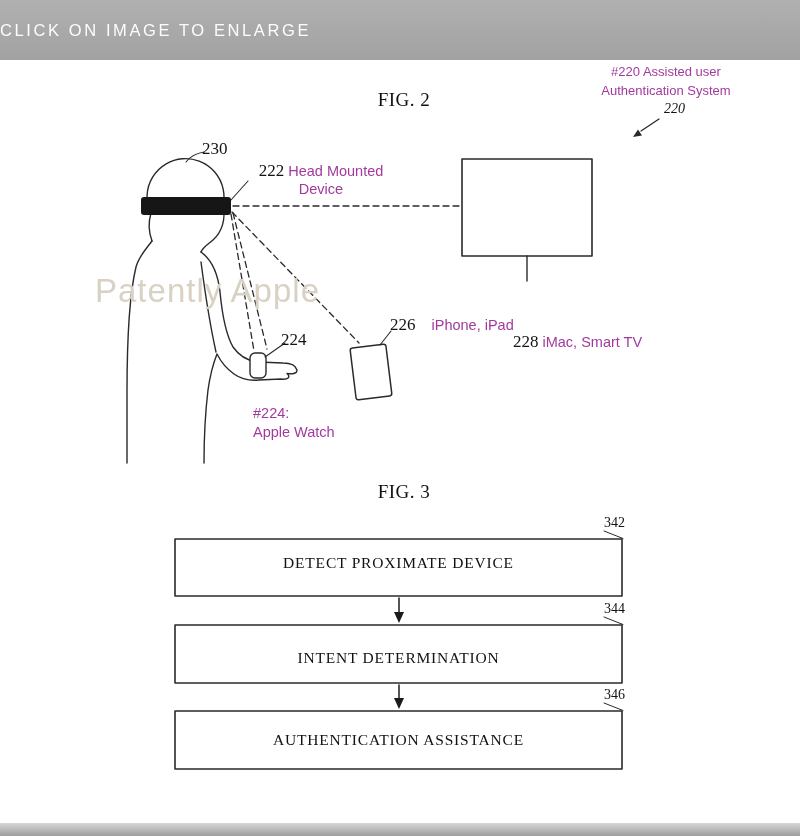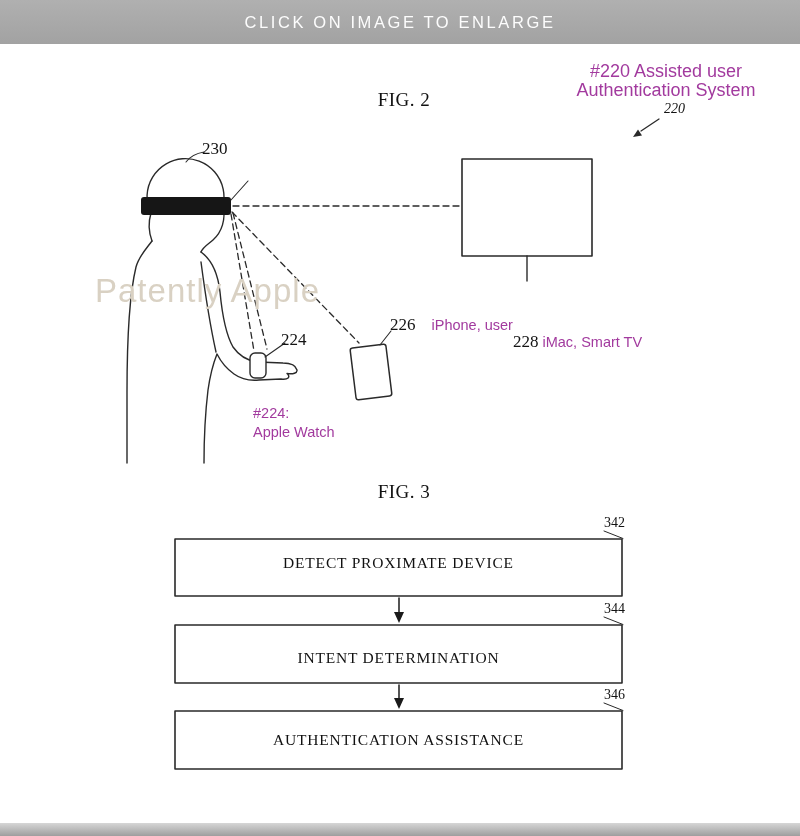--- a/index.html
+++ b/index.html
@@ -1,40 +1,40 @@
 <!DOCTYPE html>
 <html><head>
 <meta charset="utf-8">
 <style>
   html,body{margin:0;padding:0;background:#fff;}
   .page{
     position:relative;width:800px;height:836px;background:#ffffff;
     font-family:"Liberation Sans",sans-serif;overflow:hidden;
   }
   .banner{
-    position:absolute;top:0;left:0;width:800px;height:44px;
+    position:absolute;top:0;left:0;width:800px;height:60px;
     background:linear-gradient(#b0b0b0,#a2a2a2);
-    display:flex;align-items:center;justify-content:center;
+    display:flex;align-items:center;justify-content:flex-start;
     color:#fdfdfd;font-size:16.5px;letter-spacing:2.6px;font-weight:400;
   }
   .bottom-strip{
     position:absolute;left:0;bottom:0;width:800px;height:13px;
     background:linear-gradient(#d6d6d6,#9e9e9e);
   }
   svg.art{position:absolute;top:0;left:0;}
   .lbl{position:absolute;color:#131313;white-space:nowrap;}
   .serif{font-family:"Liberation Serif",serif;}
   .purple{color:#a23a9e;}
   .fig-title{
     position:absolute;width:128px;text-align:center;
     font-family:"Liberation Serif",serif;font-size:19px;letter-spacing:.5px;color:#111;
   }
   .sys-label{
     position:absolute;left:550px;top:62px;width:232px;text-align:center;
-    color:#a23a9e;font-size:18px;line-height:19px;
+    color:#a23a9e;font-size:13px;line-height:19px;
   }
   .sys-label span{display:block;}
   .refnum{font-family:"Liberation Serif",serif;font-size:17px;color:#131313;}
   .hmd-label{
     position:absolute;left:243px;top:162px;width:156px;text-align:center;
     font-size:14.5px;line-height:18px;color:#a23a9e;white-space:normal;
   }
   .watch-label{
     position:absolute;left:253px;top:404px;color:#a23a9e;
     font-size:14.5px;line-height:19px;
@@ -132,30 +132,33 @@
   <div class="fig-title" style="left:340px;top:89px;">FIG. 2</div>
 
   <div class="sys-label">
     <span>#220 Assisted user</span>
     <span>Authentication System</span>
   </div>
   <div class="lbl serif" style="left:664px;top:101px;font-style:italic;font-size:14px;">220</div>
 
   <div class="lbl refnum" style="left:202px;top:139px;">230</div>
 
+  <div class="hmd-label">
+    <span class="refnum" style="margin-right:4px;">222</span><span>Head Mounted Device</span>
+  </div>
 
   <div class="lbl refnum" style="left:281px;top:330px;">224</div>
 
   <div class="watch-label">
     <span>#224:</span>
     <span>Apple Watch</span>
   </div>
 
   <div class="lbl" style="left:390px;top:315px;">
-    <span class="refnum" style="margin-right:16px;">226</span><span class="purple inline-label">iPhone, user</span>
+    <span class="refnum" style="margin-right:16px;">226</span><span class="purple inline-label">iPhone, iPad</span>
   </div>
 
   <div class="lbl" style="left:513px;top:284px;margin-top:48px;">
     <span class="refnum" style="margin-right:4px;">228</span><span class="purple inline-label">iMac, Smart TV</span>
   </div>
 
   <div class="fig-title" style="left:340px;top:481px;">FIG. 3</div>
 
   <div class="flow-label" style="top:539px;height:47px;">DETECT PROXIMATE DEVICE</div>
   <div class="flow-label" style="top:637px;height:42px;">INTENT DETERMINATION</div>

